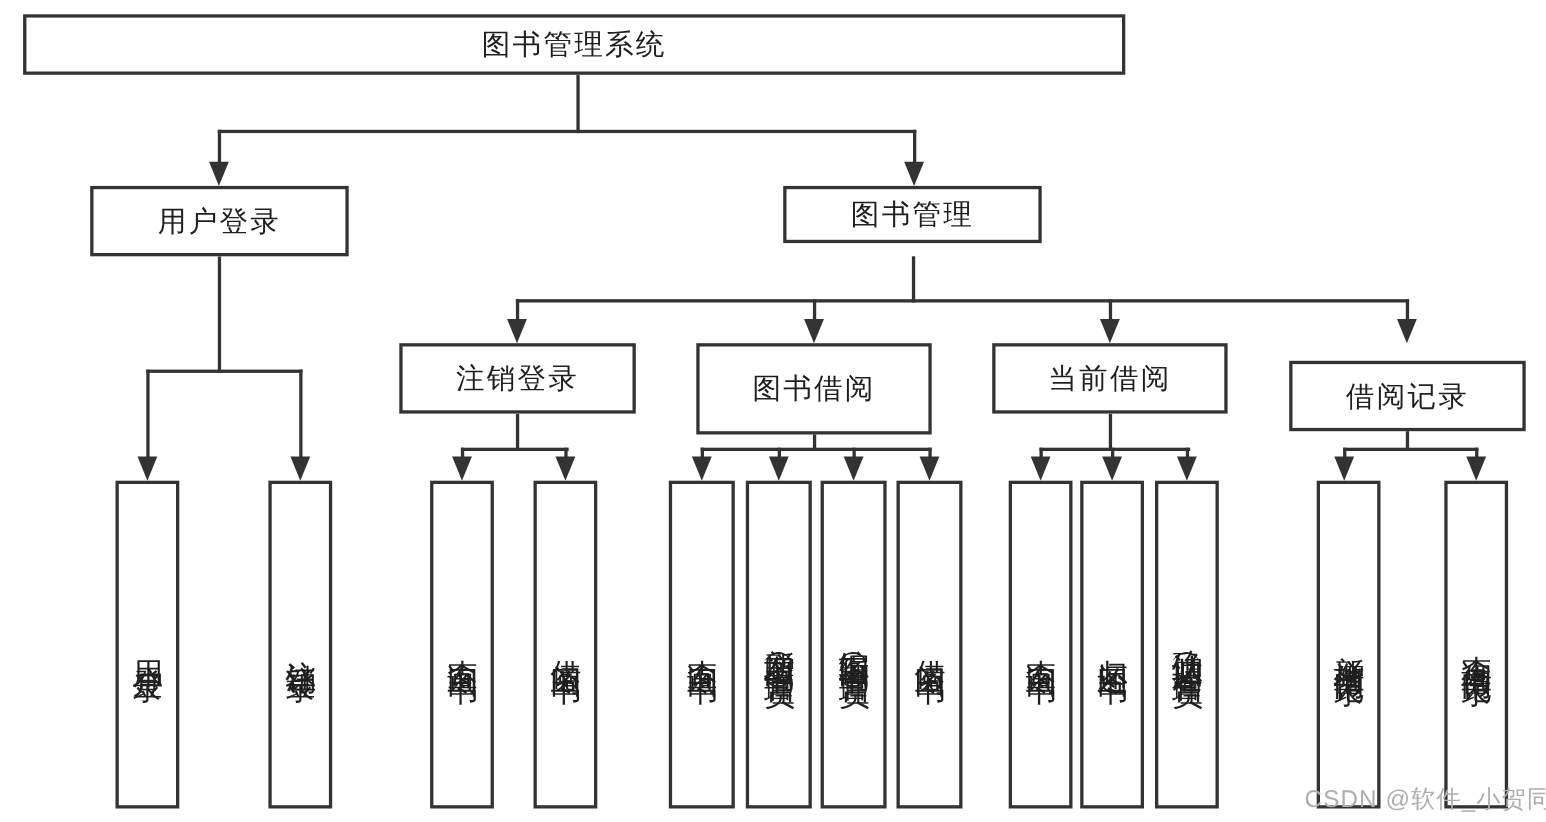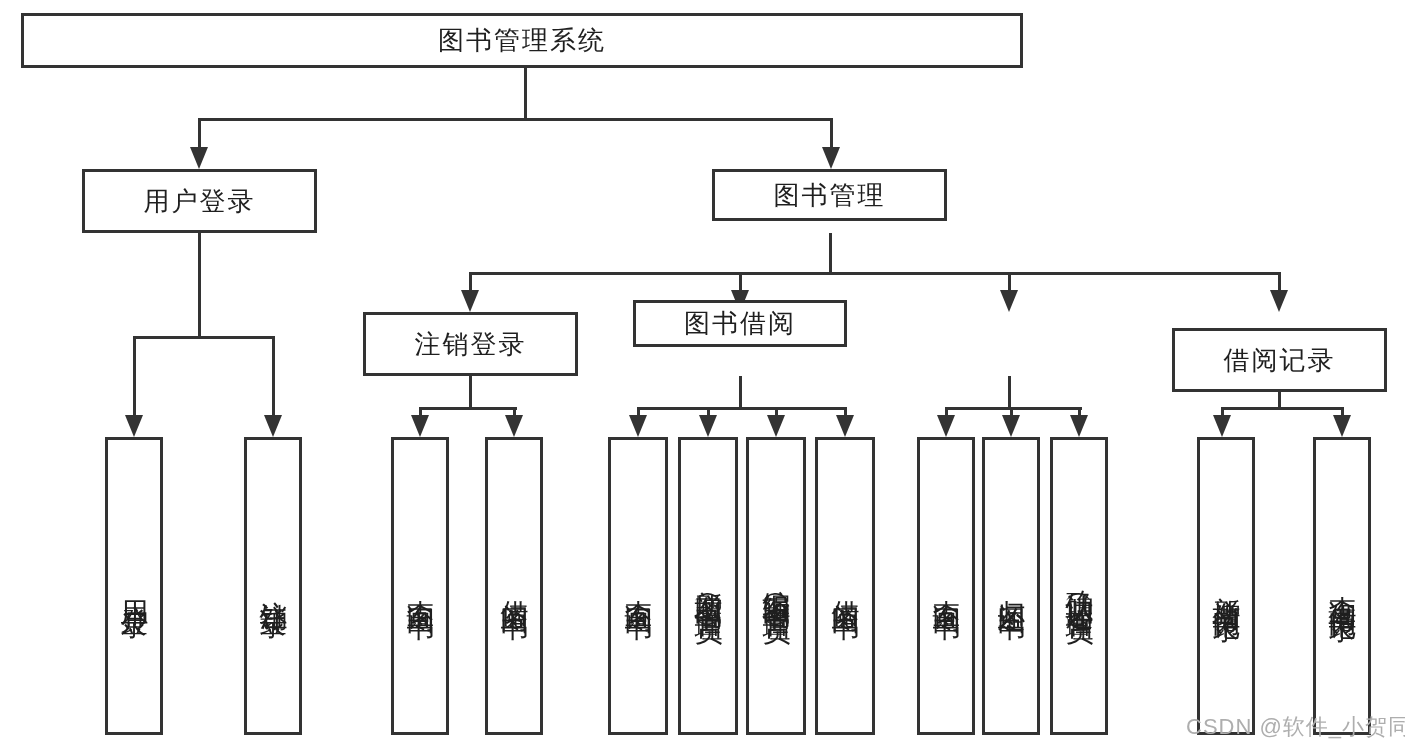--- a/index.html
+++ b/index.html
@@ -111,22 +111,25 @@
   <div class="node" style="left:82px;top:169px;width:235px;height:64px">
     <span>用户登录</span>
   </div>
   <div class="node" style="left:712px;top:169px;width:235px;height:52px">
     <span>图书管理</span>
   </div>
 
   <div class="node" style="left:363px;top:312px;width:215px;height:64px">
     <span>注销登录</span>
   </div>
-  <div class="node" style="left:633px;top:300px;width:214px;height:47px">
+  <div class="node" style="left:633px;top:312px;width:214px;height:83px">
     <span>图书借阅</span>
+  </div>
+  <div class="node" style="left:902px;top:312px;width:214px;height:64px">
+    <span>当前借阅</span>
   </div>
   <div class="node" style="left:1172px;top:328px;width:215px;height:64px">
     <span>借阅记录</span>
   </div>
 
   <div class="node leaf" style="left:105px;top:437px;width:58px;height:298px">
     <span class="vtext">用户登录</span>
   </div>
   <div class="node leaf" style="left:244px;top:437px;width:58px;height:298px">
     <span class="vtext">注销登录</span>

